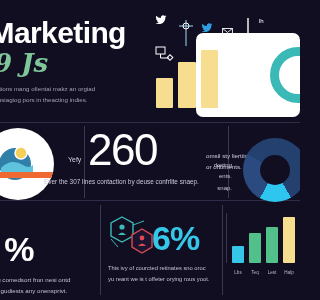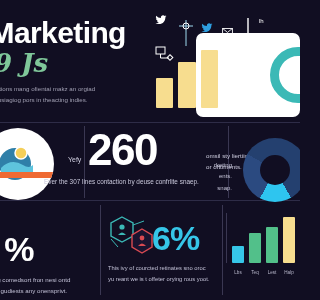--- a/index.html
+++ b/index.html
@@ -61,21 +61,21 @@
   }
 
   
   .stat260{position:absolute;left:68px;top:132px;width:168px;height:48px;}
   .stat260 .pre{
     position:absolute;left:0;top:24px;color:#cfcee0;font-size:7px;
     filter:blur(.3px);
   }
   .stat260 .big{
     position:absolute;left:20px;top:-4px;color:#ffffff;font-size:44px;
-    font-weight:bold;letter-spacing:-1.5px;line-height:1;
+    font-weight:normal;letter-spacing:-1.5px;line-height:1;
   }
   .stat260 .post{
     position:absolute;left:138px;top:19px;color:#cfcee0;font-size:6.2px;
     line-height:1.7;filter:blur(.3px);width:72px;
   }
   .stat260-cap{
     position:absolute;left:44px;top:178px;color:#c8c7da;font-size:6.4px;
     filter:blur(.3px);white-space:nowrap;
   }
 

